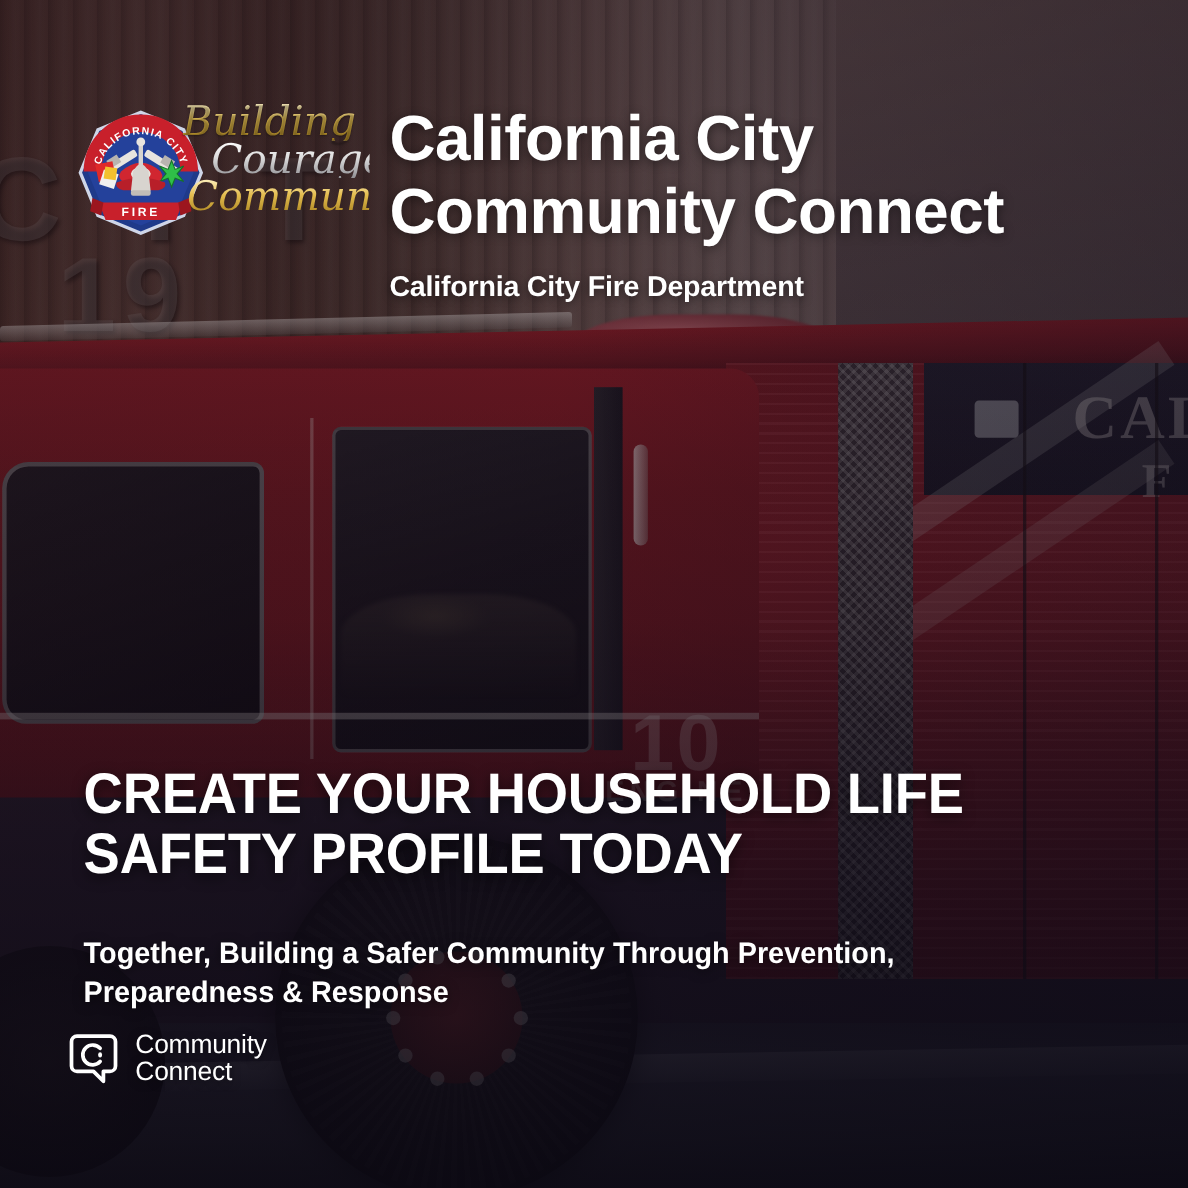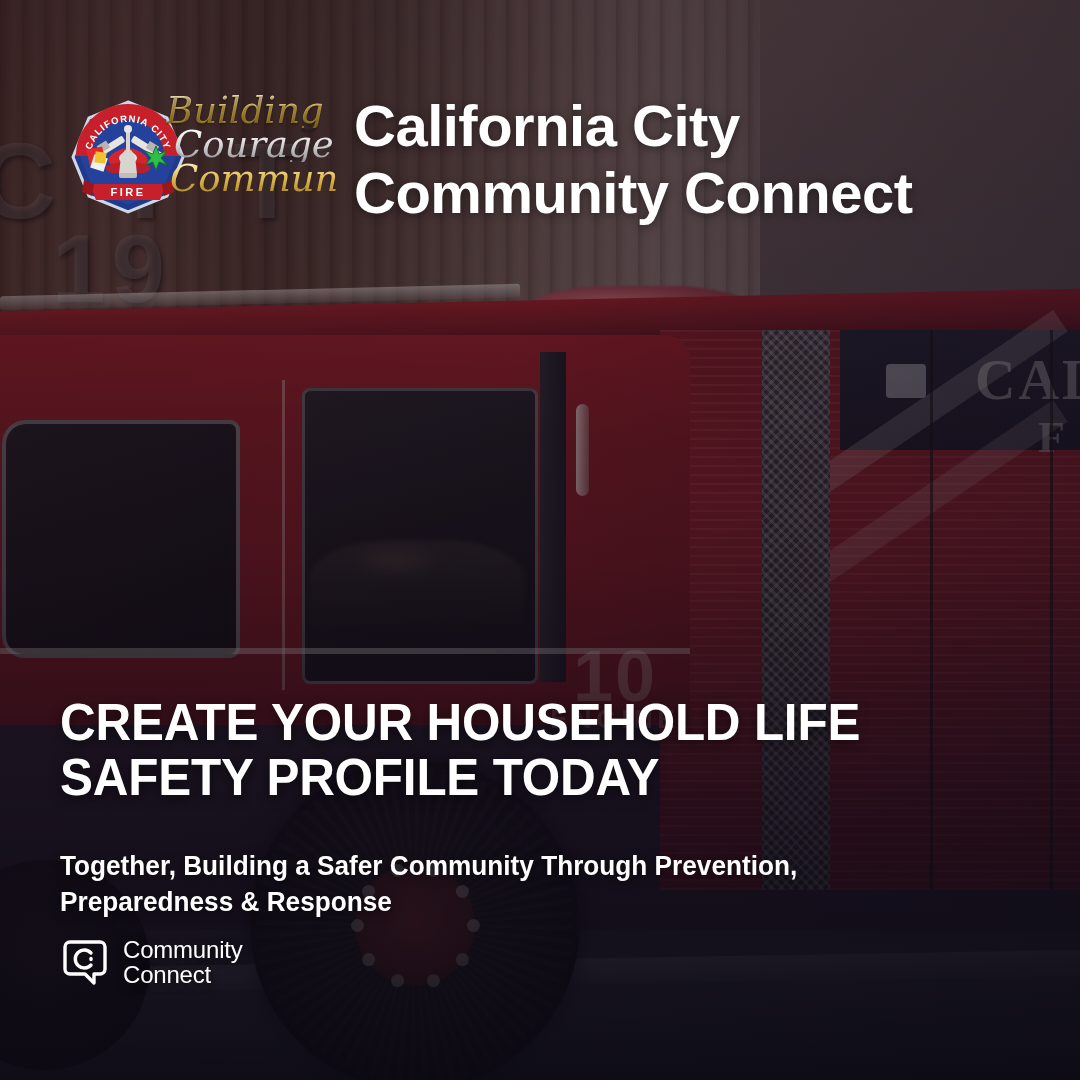--- a/index.html
+++ b/index.html
@@ -356,21 +356,21 @@
   .script-lines span { display: block; white-space: nowrap; }
   .sc-1 {
     font-size: 37px;
     color: #e8c860;
     background: linear-gradient(180deg,#fff3c4 0%,#e3bc4e 45%,#a8821f 100%);
     -webkit-background-clip: text; background-clip: text;
     -webkit-text-fill-color: transparent; color: transparent;
     text-shadow: 0 1px 2px rgba(0,0,0,0.35);
   }
   .sc-2 {
-    font-size: 37px; margin-left: 8px;
+    font-size: 37px; margin-left: 26px;
     background: linear-gradient(180deg,#ffffff 0%,#dcdcdc 45%,#8f8f93 100%);
     -webkit-background-clip: text; background-clip: text;
     -webkit-text-fill-color: transparent; color: transparent;
   }
   .sc-3 {
     font-size: 37px; margin-left: 4px;
     background: linear-gradient(180deg,#fff3c4 0%,#e3bc4e 45%,#a8821f 100%);
     -webkit-background-clip: text; background-clip: text;
     -webkit-text-fill-color: transparent; color: transparent;
   }
@@ -391,21 +391,21 @@
     font-size: 26px;
     font-weight: 700;
     color: #ffffff;
     letter-spacing: -0.2px;
     text-shadow: 0 2px 8px rgba(0,0,0,0.5);
   }
 
   
   .headline {
     position: absolute;
-    left: 60px; top: 695px;
+    left: 76px; top: 695px;
     width: 880px;
   }
   .headline h2 {
     margin: 0;
     font-family: "Liberation Sans Narrow", "Liberation Sans", sans-serif;
     font-size: 52px;
     font-weight: 800;
     color: #ffffff;
     line-height: 1.06;
     letter-spacing: -0.2px;
@@ -570,20 +570,21 @@
         <div class="script-lines">
           <span class="sc-1">Building</span>
           <span class="sc-2">Courage</span>
           <span class="sc-3">Community</span>
         </div>
       </div>
 
       <div class="titleblock">
         <h1 class="title">California City
 Community Connect</h1>
+        <p class="subtitle">California City Fire Department</p>
       </div>
     </div>
 
     <div class="headline">
       <h2>CREATE YOUR HOUSEHOLD LIFE
 SAFETY PROFILE TODAY</h2>
       <p class="tagline">Together, Building a Safer Community Through Prevention,
 Preparedness &amp; Response</p>
     </div>
 

